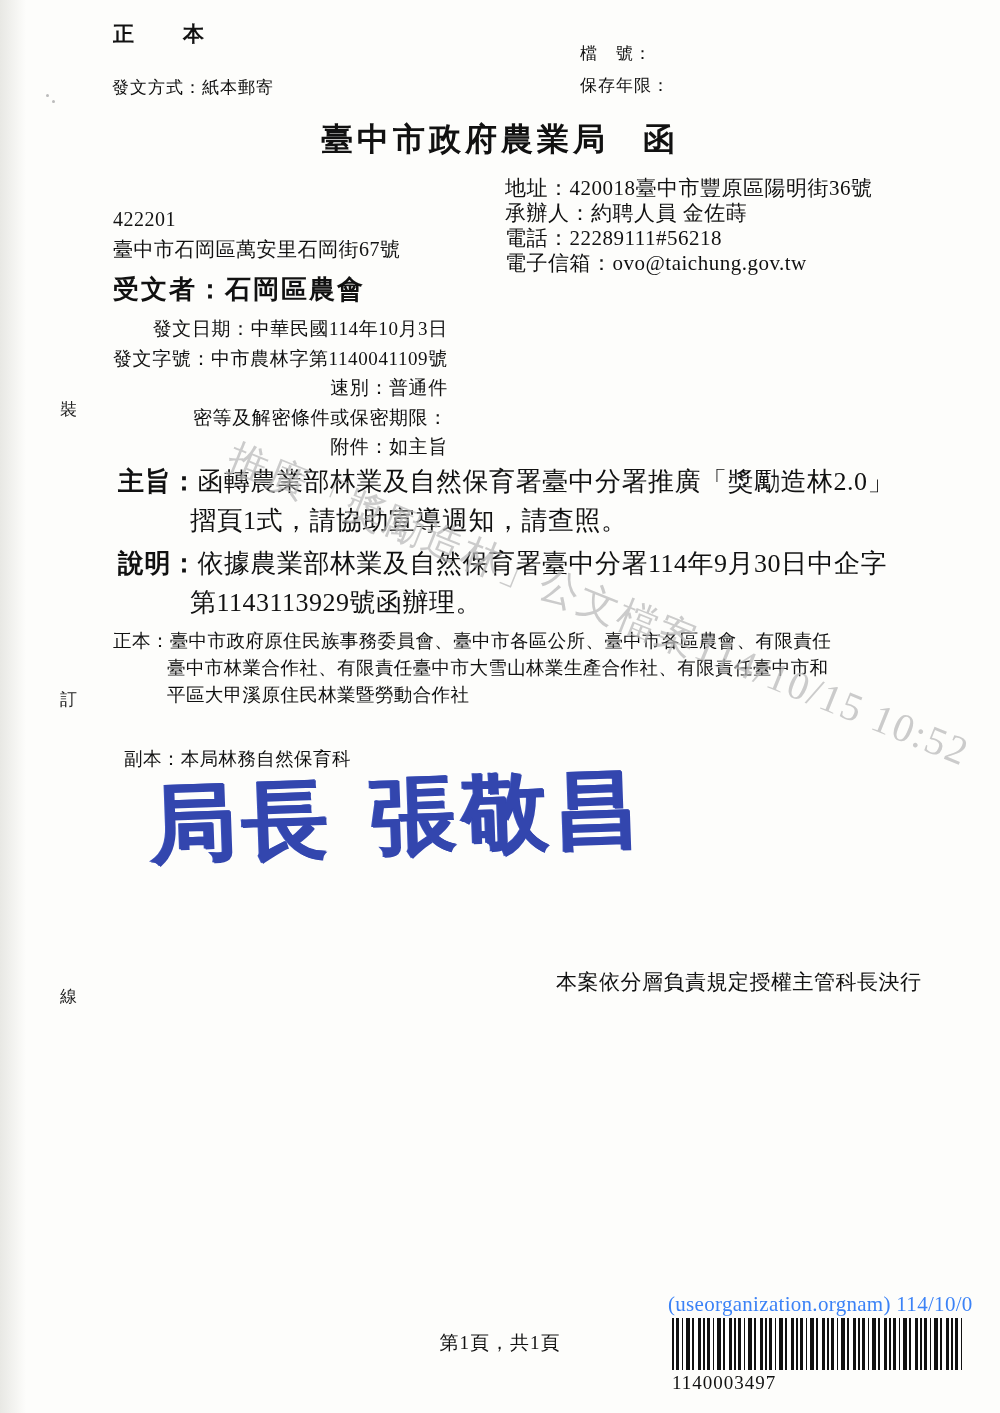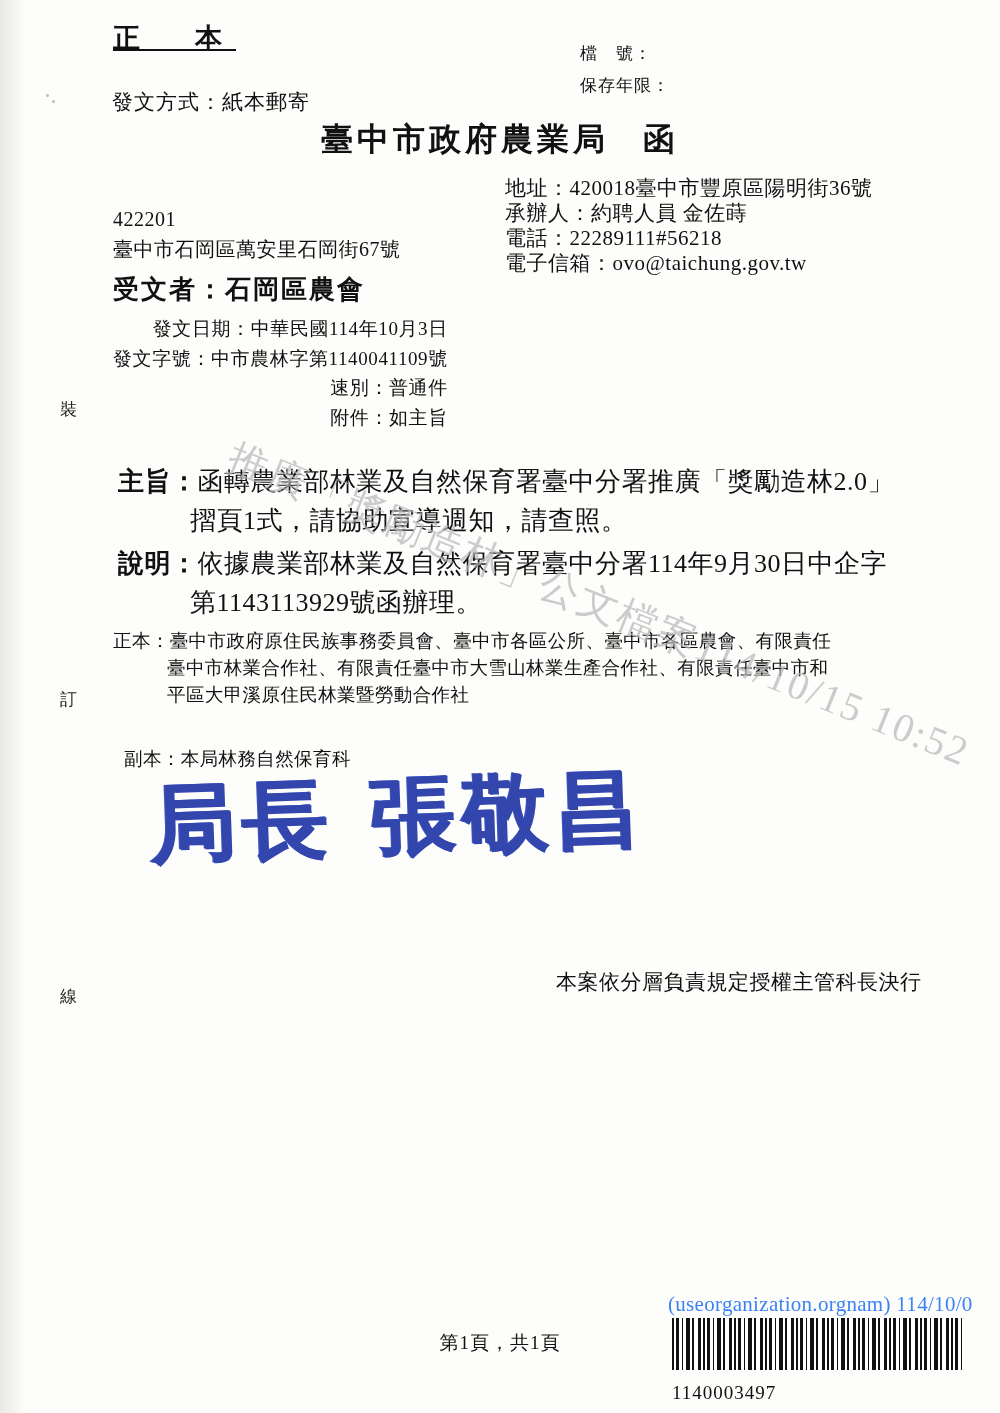--- a/index.html
+++ b/index.html
@@ -9,25 +9,25 @@
     font-family:"Liberation Serif", serif;
     color:#111;
     position:relative;
     overflow:hidden;
   }
   .page{position:absolute;inset:0;}
 
   
   .official-copy{
     position:absolute;left:113px;top:20px;
-    font-size:27px;letter-spacing:14px;font-weight:600;text-decoration:underline;
+    font-size:21px;letter-spacing:14px;font-weight:600;
   }
   .dispatch-method{
-    position:absolute;left:112px;top:88px;
-    font-size:21px;letter-spacing:1px;
+    position:absolute;left:112px;top:76px;
+    font-size:17px;letter-spacing:1px;
   }
   .file-no{
     position:absolute;left:580px;top:42px;
     font-size:17px;letter-spacing:1px;
   }
   .keep-years{
     position:absolute;left:580px;top:74px;
     font-size:17px;letter-spacing:1px;
   }
 
@@ -141,21 +141,21 @@
     position:absolute;left:672px;top:1318px;
   }
   .barcode{
     height:52px;width:290px;
     background:repeating-linear-gradient(90deg,
       #111 0 2px, #fff 2px 4px, #111 4px 7px, #fff 7px 10px,
       #111 10px 11px, #fff 11px 14px, #111 14px 18px, #fff 18px 20px,
       #111 20px 22px, #fff 22px 26px, #111 26px 29px, #fff 29px 31px);
   }
   .barcode-num{
-    margin-top:12px;font-size:19px;letter-spacing:1px;
+    margin-top:2px;font-size:19px;letter-spacing:1px;
     font-family:"Liberation Serif", serif;
   }
 
   
   .edge-left{position:absolute;left:0;top:0;width:26px;height:100%;
     background:linear-gradient(90deg,#e8e8e4,#fdfdfb);}
   .speck{position:absolute;width:3px;height:3px;background:#bbb;border-radius:50%;}
 </style>
 </head>
 <body>
@@ -183,20 +183,21 @@
   <div class="zip">422201</div>
   <div class="addr">臺中市石岡區萬安里石岡街67號</div>
   <div class="receiver">
     <span>受文者：</span><span>石岡區農會</span>
   </div>
 
   <div class="meta">
     <div>發文日期：中華民國114年10月3日</div>
     <div>發文字號：中市農林字第1140041109號</div>
     <div>速別：普通件</div>
+    <div>密等及解密條件或保密期限：</div>
     <div>附件：如主旨</div>
   </div>
 
   <div class="body-block">
     <div class="para">
       <span class="lbl">主旨：</span><span>函轉農業部林業及自然保育署臺中分署推廣「獎勵造林2.0」</span>
       <span class="indent">摺頁1式，請協助宣導週知，請查照。</span>
     </div>
     <div class="para">
       <span class="lbl">說明：</span><span>依據農業部林業及自然保育署臺中分署114年9月30日中企字</span>

